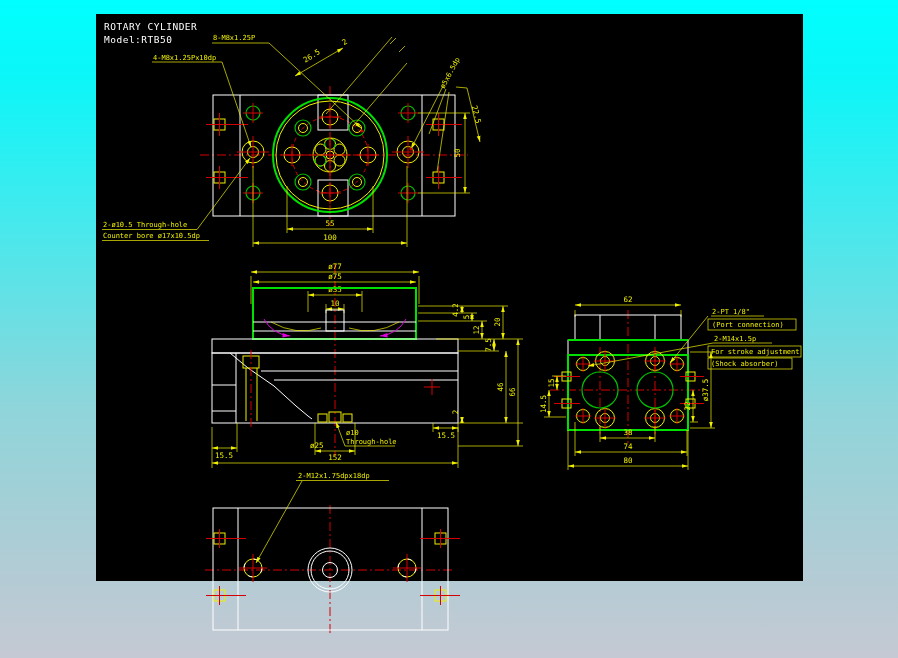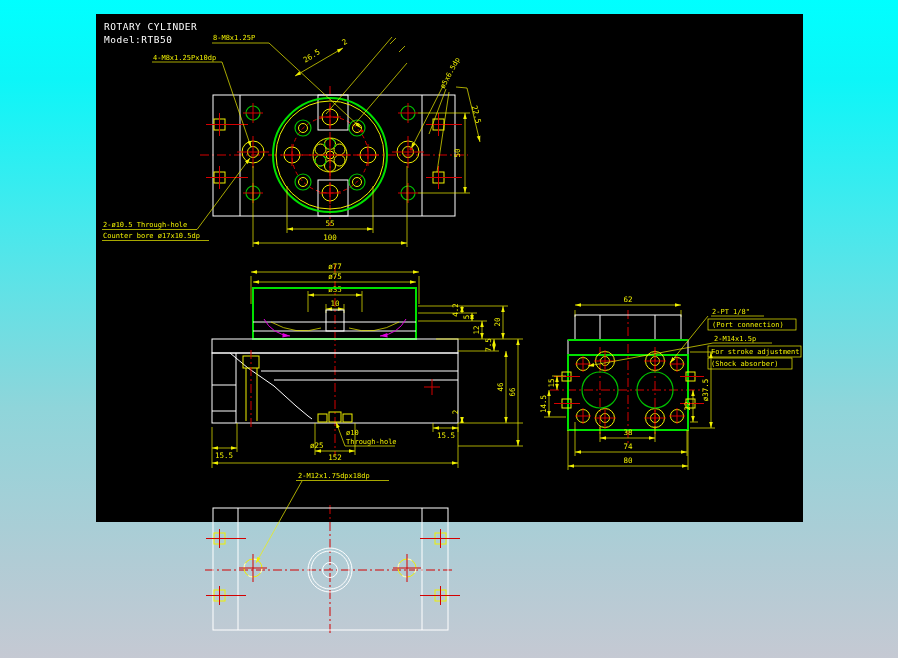--- a/index.html
+++ b/index.html
@@ -1,21 +1,21 @@
 <!DOCTYPE html>
 <html><head>
 <meta charset="utf-8">
 <style>
   html,body{margin:0;padding:0;}
   body{
     width:898px;height:658px;overflow:hidden;
     background:linear-gradient(180deg,#00ffff 0%,#0cf6f8 12%,#49e8ec 35%,#8fd5da 62%,#b0ccd5 85%,#c5c9d3 100%);
     font-family:"DejaVu Sans Mono","Liberation Mono",monospace;
   }
-  .cad-canvas{position:absolute;left:96px;top:14px;width:707px;height:508px;background:#000;}
+  .cad-canvas{position:absolute;left:96px;top:14px;width:707px;height:567px;background:#000;}
   svg text{font-family:"DejaVu Sans Mono","Liberation Mono",monospace;}
   .tw{fill:#ffffff;font-size:9.5px;letter-spacing:.5px}
   .ty{fill:#f0f000;font-size:7.5px}
   .tn{fill:#f0f000;font-size:7px}
   .w{stroke:#ffffff;fill:none;stroke-width:1}
   .y{stroke:#f0f000;fill:none;stroke-width:1}
   .yt{stroke:#f0f000;fill:none;stroke-width:.7}
   .g{stroke:#00c000;fill:none;stroke-width:1.2}
   .gh{stroke:#00e000;fill:none;stroke-width:2}
   .r{stroke:#d40000;fill:none;stroke-width:1}

